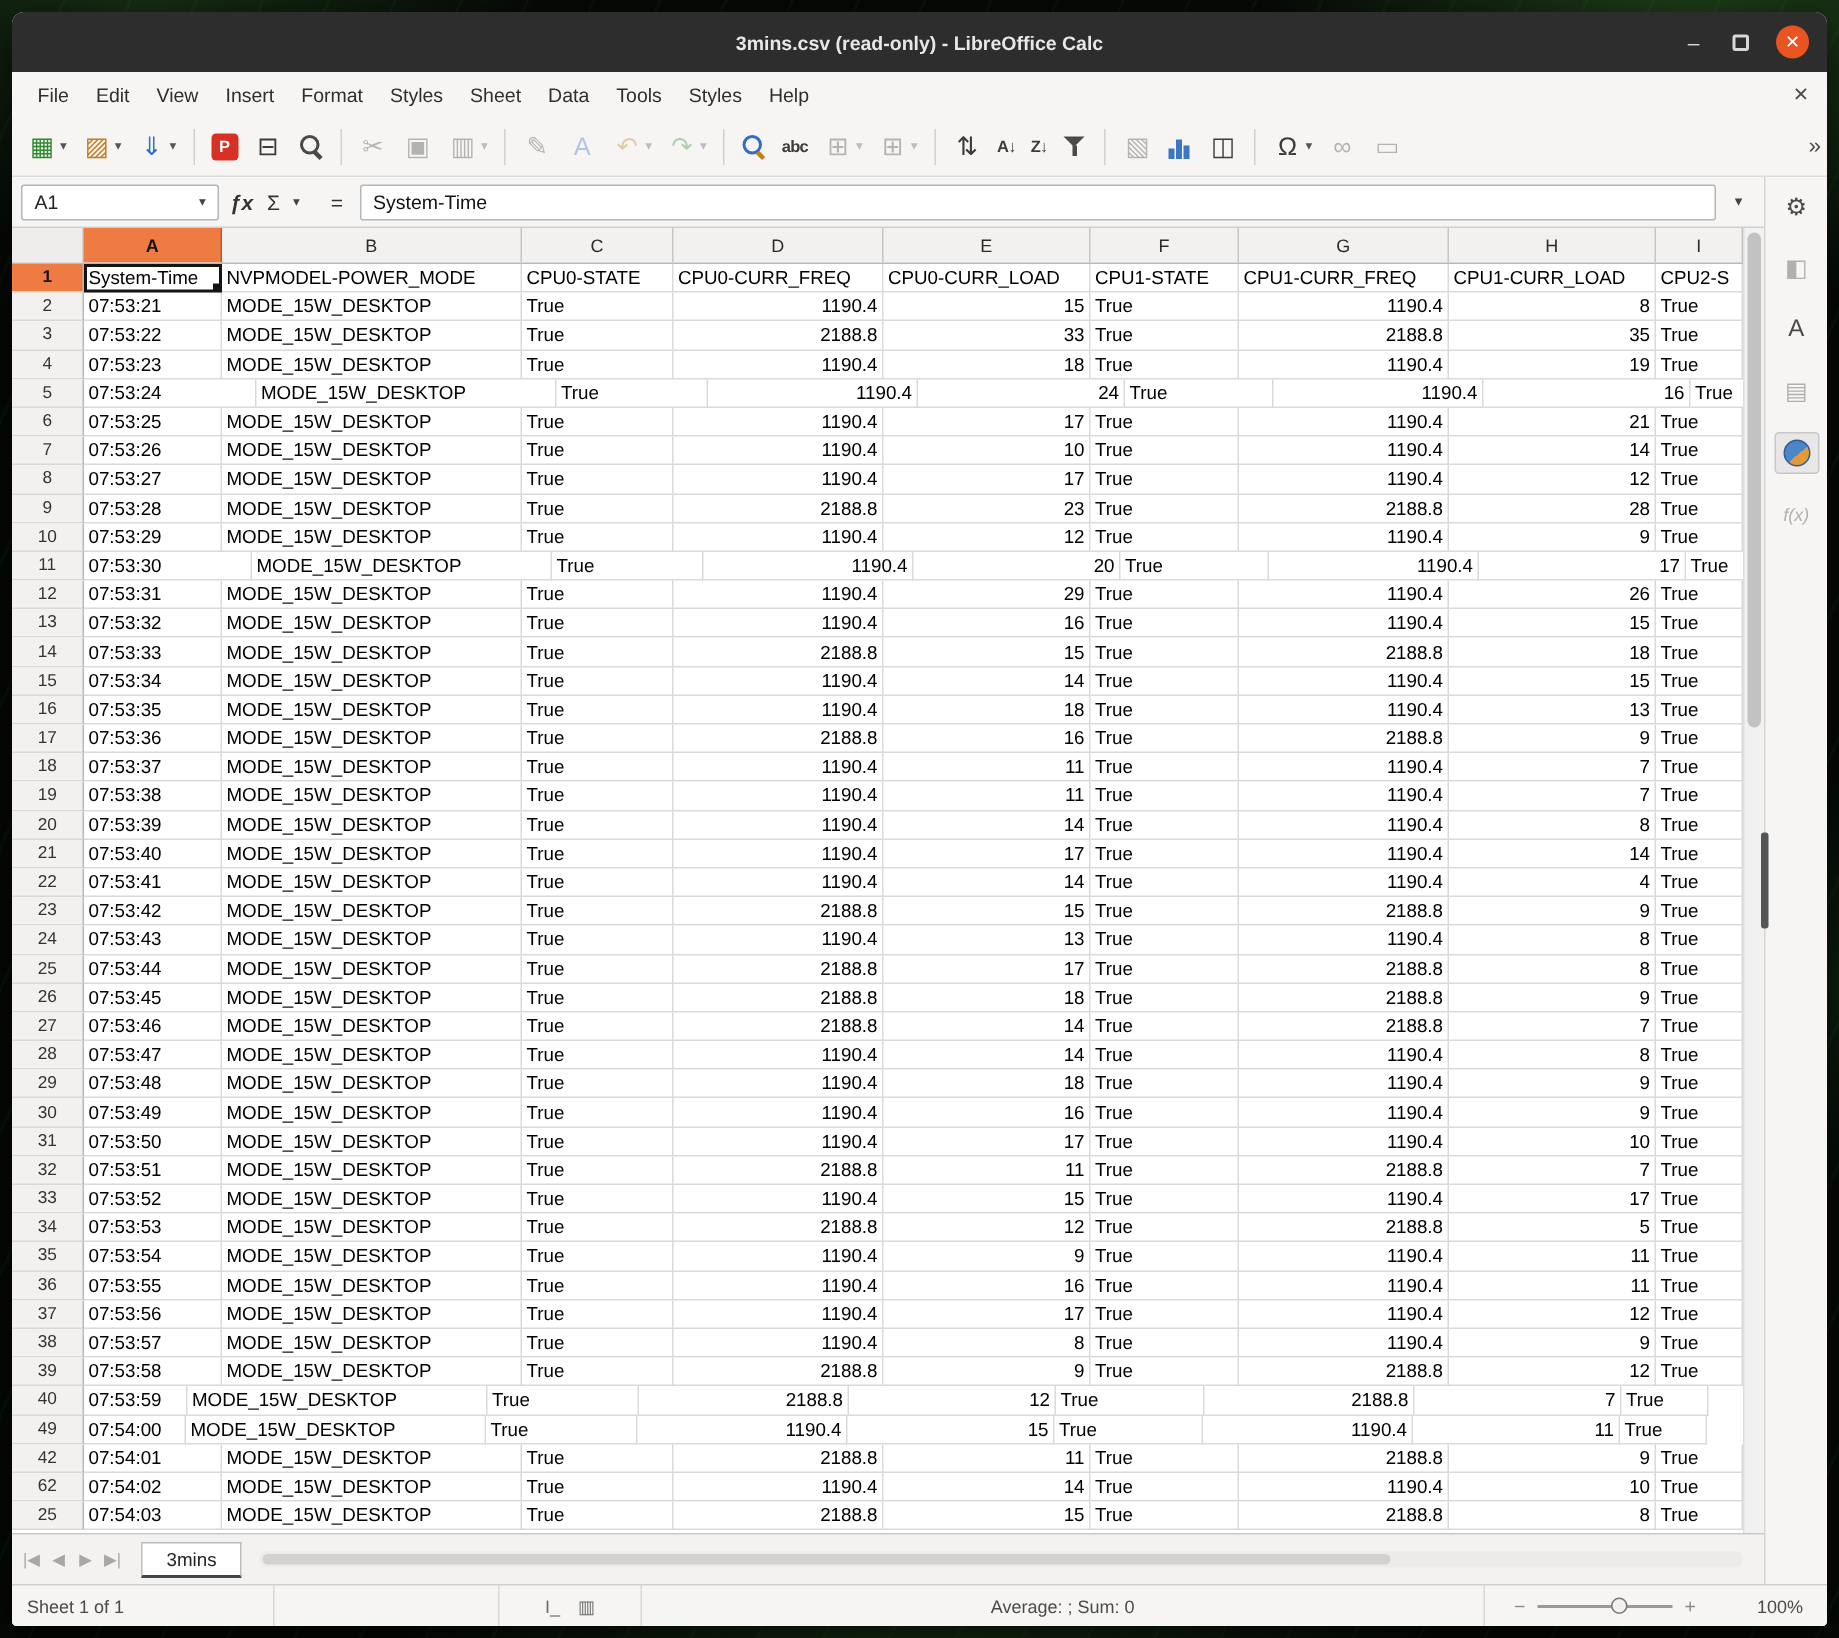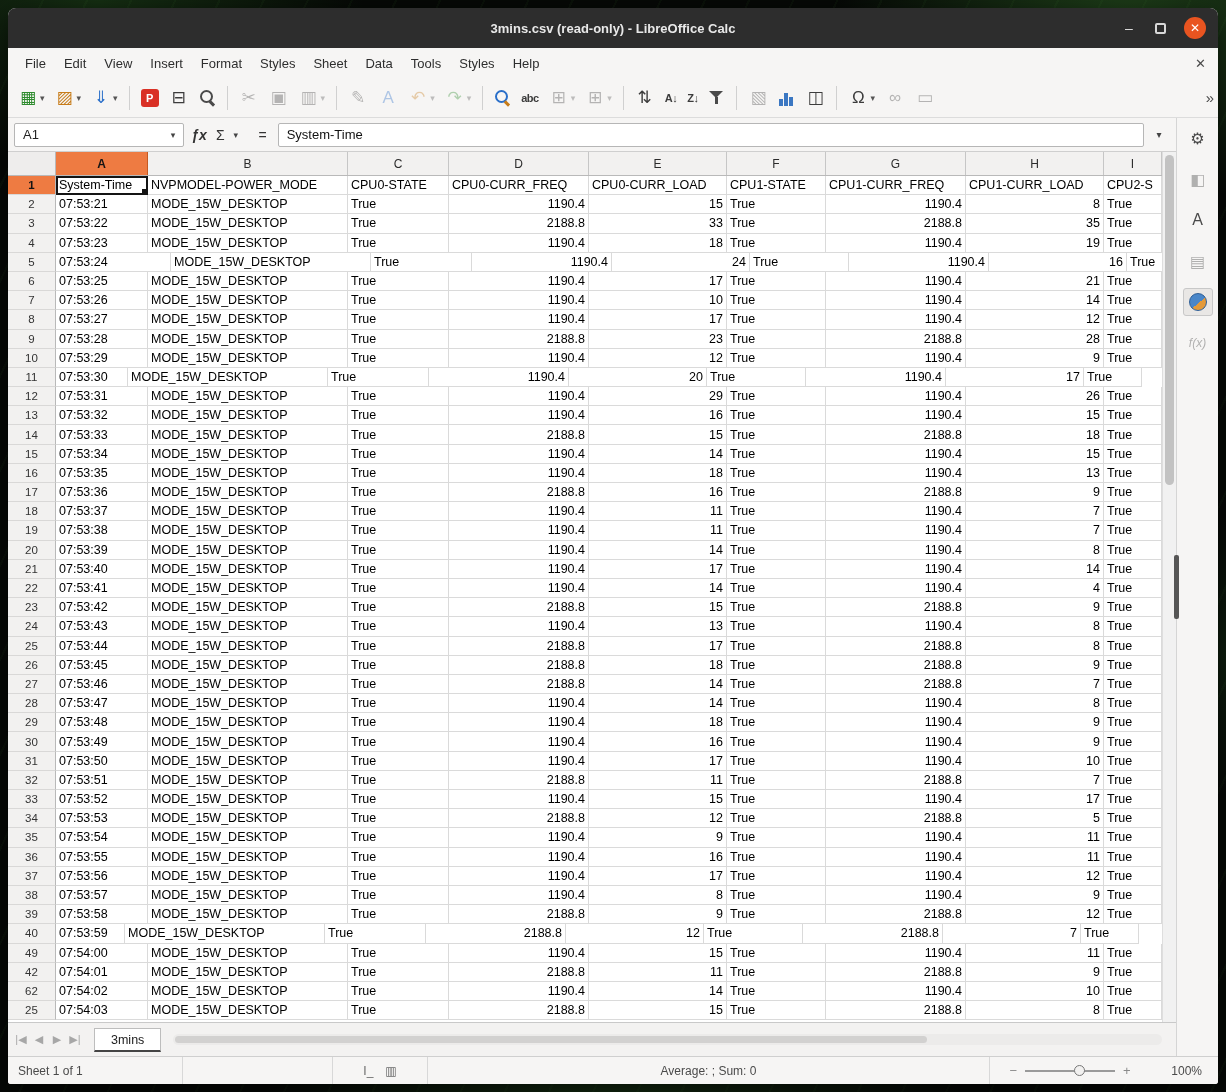--- a/index.html
+++ b/index.html
@@ -64,21 +64,21 @@
     background:#4a4a4a; }
   .chart-ic { display:inline-flex; align-items:flex-end; gap:1.5px; width:17px; height:16px; padding:0 1px; }
   .chart-ic i { width:3.5px; background:#3b77c2; display:block; }
   .chart-ic i:nth-child(1){height:7px}.chart-ic i:nth-child(2){height:13px}.chart-ic i:nth-child(3){height:9px}
   
   .bodyzone { flex:1; display:flex; min-height:0; }
   .contentcol { flex:1; display:flex; flex-direction:column; min-width:0; }
   
   .formulabar { flex:0 0 34px; display:flex; align-items:center; gap:4px;
     padding:0 6px; background:#f6f5f4; border-bottom:1px solid #cfcfcf; }
-  .namebox { width:170px; height:24px; background:#fff; border:1px solid #b6b6b6;
+  .namebox { width:132px; height:24px; background:#fff; border:1px solid #b6b6b6;
     border-radius:2px; display:flex; align-items:center; }
   .nb-text { flex:1; padding:0 8px; font-size:13px; color:#222; }
   .nb-dd { width:20px; font-size:9px; color:#444; text-align:center; }
   .fb-btn { min-width:22px; text-align:center; font-size:14px; color:#333; padding:0 2px;
     display:flex; align-items:center; justify-content:center; gap:1px; }
   .fb-fx { font-style:italic; font-weight:bold; }
   .fb-input { flex:1; height:24px; background:#fff; border:1px solid #b6b6b6; border-radius:2px;
     padding:0 8px; font-size:13px; color:#111; display:flex; align-items:center; }
   .fb-expand { width:22px; text-align:center; color:#444; font-size:10px; }
   
@@ -425,21 +425,21 @@
                 <div class="cell" style="width: 101px;">True</div>
                 <div class="cell r" style="width: 140px;">1190.4</div>
                 <div class="cell r" style="width: 138px;">12</div>
                 <div class="cell" style="width: 99px;">True</div>
                 <div class="cell r" style="width: 140px;">1190.4</div>
                 <div class="cell r" style="width: 138px;">9</div>
                 <div class="cell" style="width: 58px;">True</div>
               </div>
               <div class="grow">
                 <div class="rowhead">11</div>
-                <div class="cell" style="width: 72px;">07:53:30</div>
+                <div class="cell" style="width: 112px;">07:53:30</div>
                 <div class="cell" style="width: 200px;">MODE_15W_DESKTOP</div>
                 <div class="cell" style="width: 101px;">True</div>
                 <div class="cell r" style="width: 140px;">1190.4</div>
                 <div class="cell r" style="width: 138px;">20</div>
                 <div class="cell" style="width: 99px;">True</div>
                 <div class="cell r" style="width: 140px;">1190.4</div>
                 <div class="cell r" style="width: 138px;">17</div>
                 <div class="cell" style="width: 58px;">True</div>
               </div>
               <div class="grow">
@@ -785,21 +785,21 @@
                 <div class="cell" style="width: 101px;">True</div>
                 <div class="cell r" style="width: 140px;">2188.8</div>
                 <div class="cell r" style="width: 138px;">12</div>
                 <div class="cell" style="width: 99px;">True</div>
                 <div class="cell r" style="width: 140px;">2188.8</div>
                 <div class="cell r" style="width: 138px;">7</div>
                 <div class="cell" style="width: 58px;">True</div>
               </div>
               <div class="grow">
                 <div class="rowhead">49</div>
-                <div class="cell" style="width: 92px;">07:54:00</div>
+                <div class="cell" style="width: 68px;">07:54:00</div>
                 <div class="cell" style="width: 200px;">MODE_15W_DESKTOP</div>
                 <div class="cell" style="width: 101px;">True</div>
                 <div class="cell r" style="width: 140px;">1190.4</div>
                 <div class="cell r" style="width: 138px;">15</div>
                 <div class="cell" style="width: 99px;">True</div>
                 <div class="cell r" style="width: 140px;">1190.4</div>
                 <div class="cell r" style="width: 138px;">11</div>
                 <div class="cell" style="width: 58px;">True</div>
               </div>
               <div class="grow">

